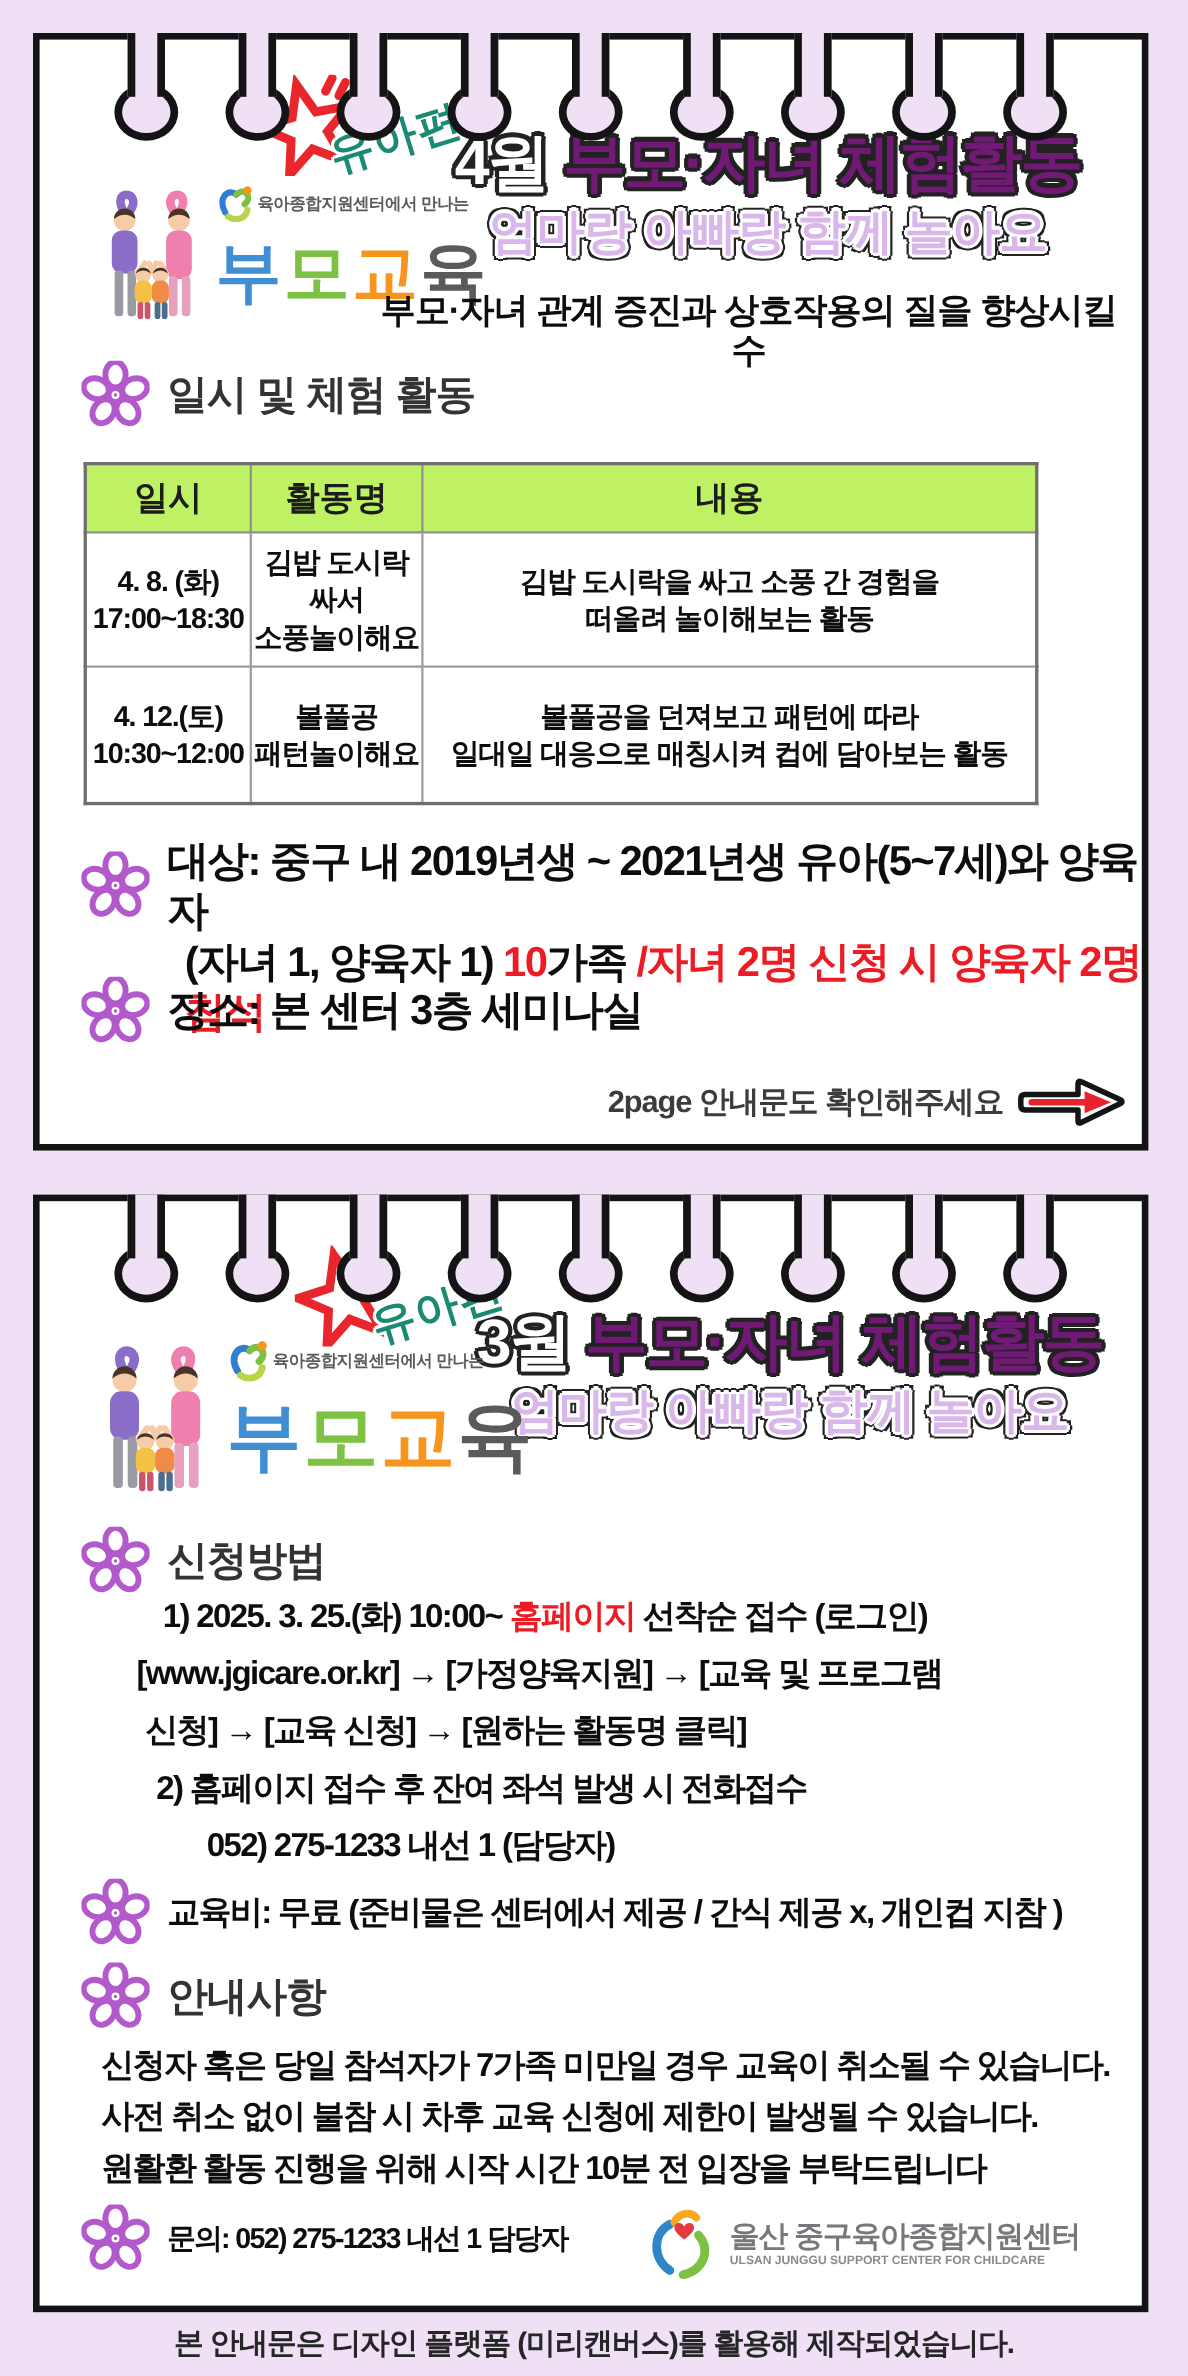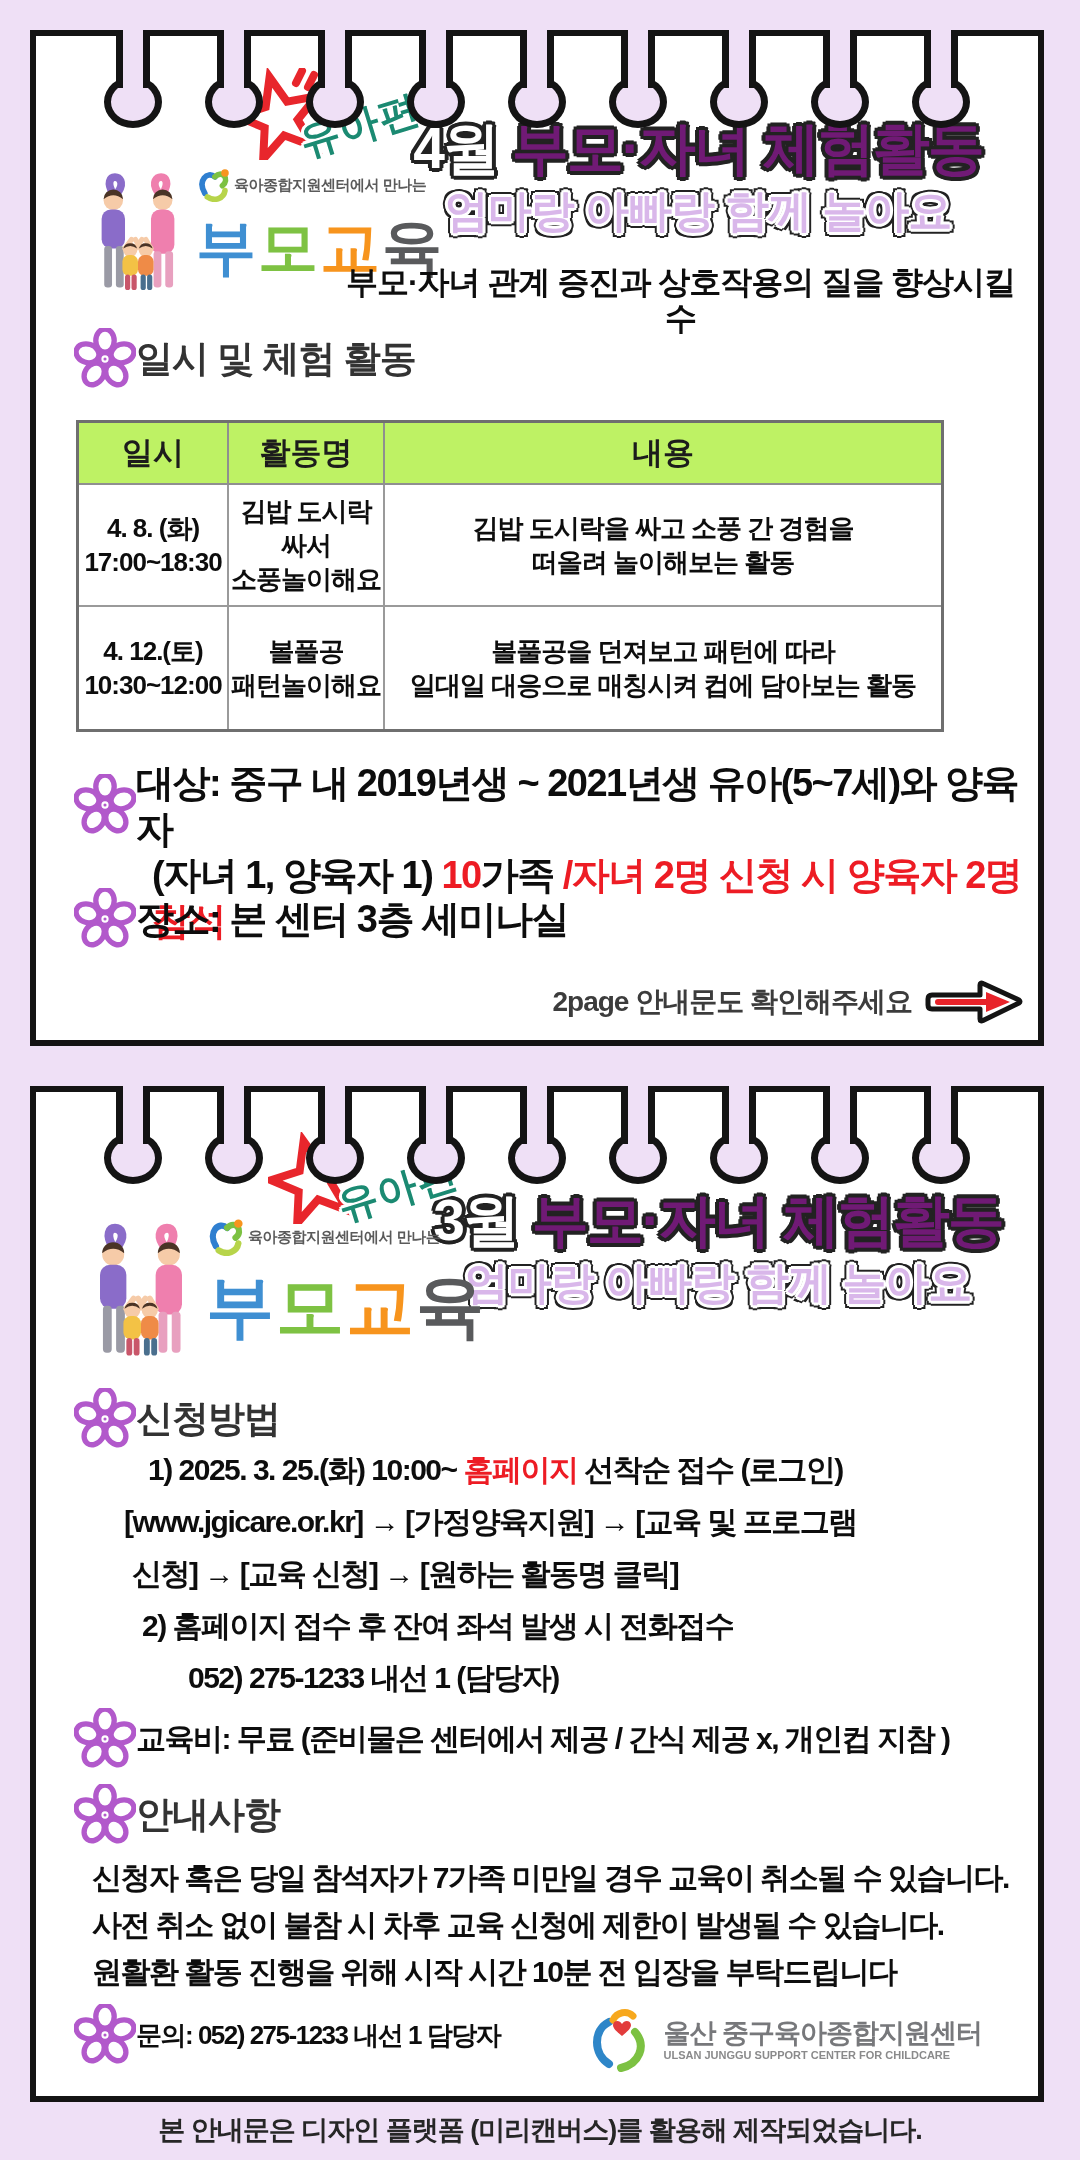--- a/index.html
+++ b/index.html
@@ -40,21 +40,21 @@
   .logo{position:absolute;display:flex;align-items:flex-start;gap:6px;}
   .logo-col{display:flex;flex-direction:column;}
   .sc-row{display:flex;align-items:center;gap:4px;}
   .tagline{font-size:15px;color:#5a5a5a;font-weight:600;letter-spacing:-0.5px;}
   .wordmark{font-size:60px;font-weight:900;letter-spacing:2px;line-height:1;margin-top:16px;white-space:nowrap;}
   .pe0{color:#3f8fd2}.pe1{color:#7ec243}.pe2{color:#f7941d}.pe3{color:#595a5c}
 
   .intro{position:absolute;text-align:center;font-size:32px;font-weight:800;color:#0d0d0d;line-height:36px;letter-spacing:-1px;}
   .hl{color:#ff4a2d;}
 
-  .sec{position:absolute;display:flex;align-items:center;}
+  .sec{position:absolute;display:flex;align-items:center;gap:16px;}
   .flower{width:62px;height:62px;flex:0 0 auto;}
   .sec-title{font-size:37px;font-weight:900;color:#333;letter-spacing:-1px;}
 
   table.sched{position:absolute;left:40px;top:384px;width:868px;border-collapse:collapse;table-layout:fixed;}
   table.sched th{background:#bef264;font-size:31px;font-weight:900;color:#1c1c1c;height:58px;border:2px solid #8f8f8f;}
   table.sched td{font-size:26px;font-weight:700;color:#0d0d0d;text-align:center;vertical-align:middle;border:2px solid #9a9a9a;line-height:34px;letter-spacing:-1px;}
   table.sched{border:3px solid #6f6f6f;}
   .rowh1{height:122px;} .rowh2{height:124px;}
   .preline{white-space:pre-line;}
   .col-date{width:146px;} .col-act{width:152px;}

